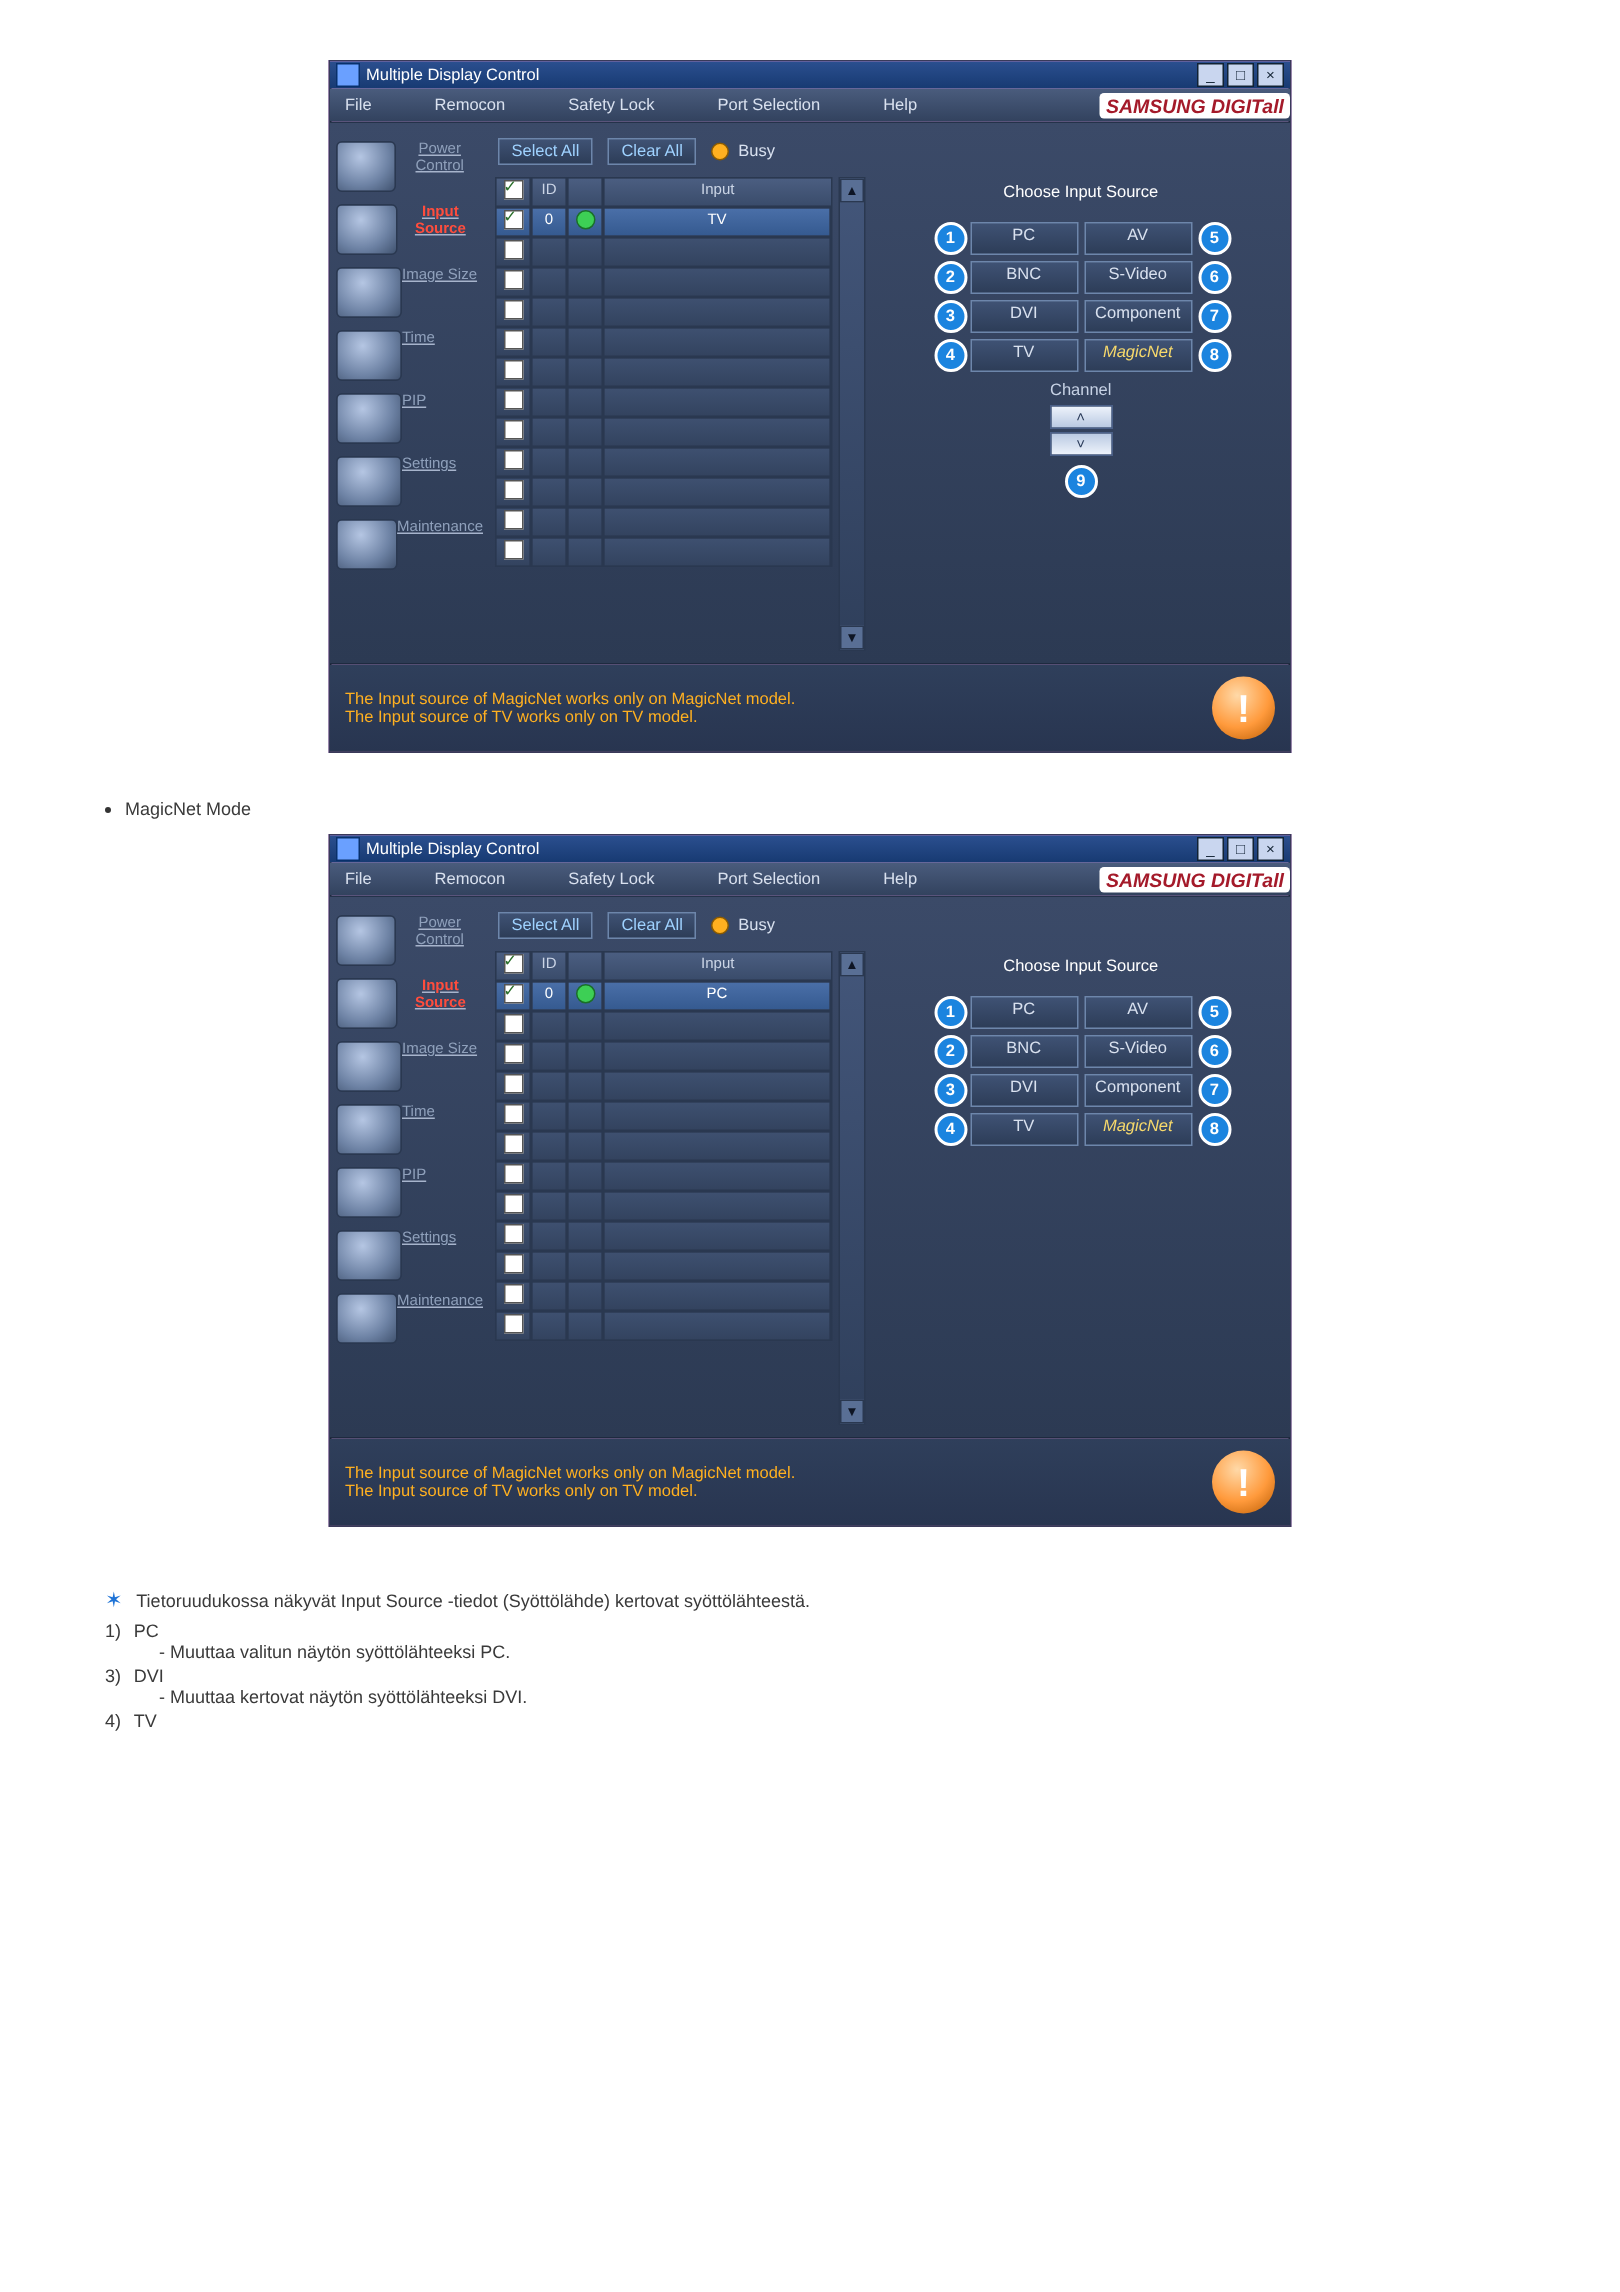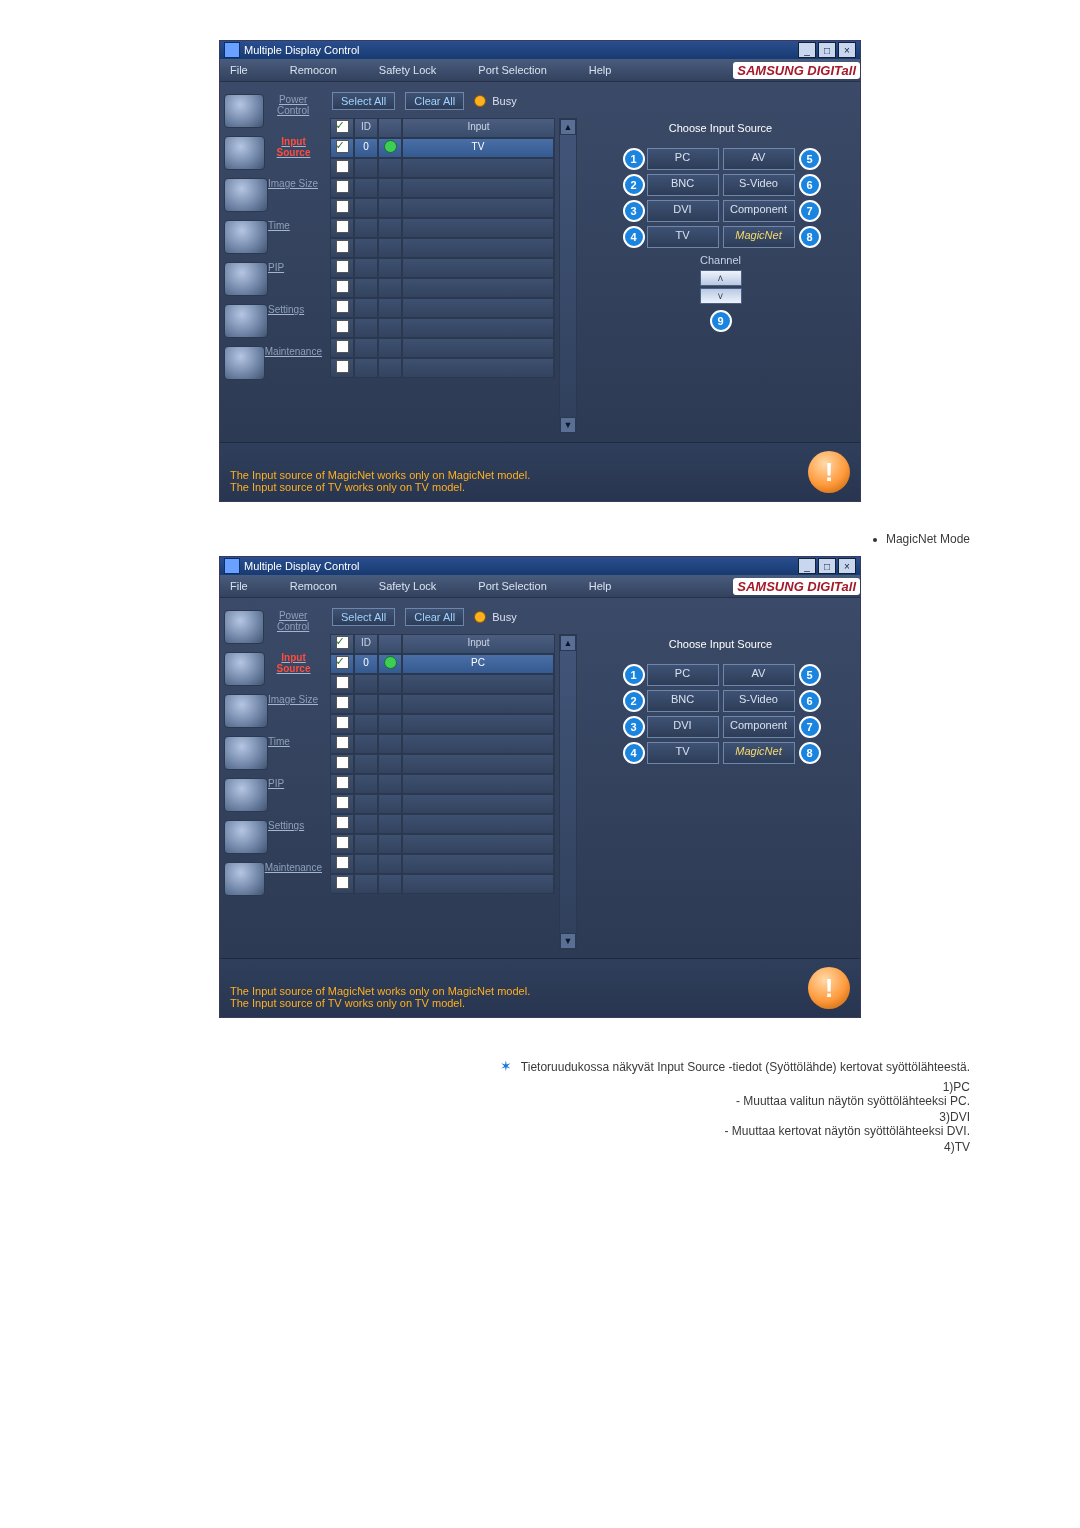--- a/index.html
+++ b/index.html
@@ -154,34 +154,34 @@
     border:1px solid #4b6088; color:#2a3b59;
     display:flex; align-items:center; justify-content:center; font-size:10px;
   }
   .chan-down { background: linear-gradient(#b9c9e2,#eef3fb); }
   .big-num { margin-top:4px; }
 
   
   .app-footer {
     background: linear-gradient(#2f3f5b,#283550);
     padding: 8px 10px;
-    display:flex; align-items:flex-end;
+    display:flex; align-items:center;
     color:#ffb020; font-size:11px;
     border-top:1px solid #1e2a3f;
   }
   .app-footer .lines { flex:1; }
   .app-footer .warn {
     width:42px; height:42px; border-radius:50%;
     background: radial-gradient(circle at 40% 30%, #ffd9a8 0%, #ff9a3c 55%, #b85a00 100%);
     color:#fff; display:flex; align-items:center; justify-content:center;
     font-size:26px; font-weight:bold;
   }
 
   
-  .doc-section { max-width: 900px; text-align: right; }
+  .doc-section { max-width: 900px; }
   .bullet-line { margin: 30px 0 10px 0; }
   .dot { display:inline-block; width:4px; height:4px; background:#333; border-radius:50%; vertical-align:middle; margin-right:6px; }
   .star { color:#1e73d6; margin-right:6px; font-size:14px; }
   ol.desc-list { list-style:none; padding:0; margin: 6px 0 0 0; }
   ol.desc-list > li { margin: 2px 0 0 0; }
   ol.desc-list .num { display:inline-block; width:1.6em; }
   ol.desc-list .sub { display:block; margin-left: 3.0em; }
 </style>
 </head>
 <body>

